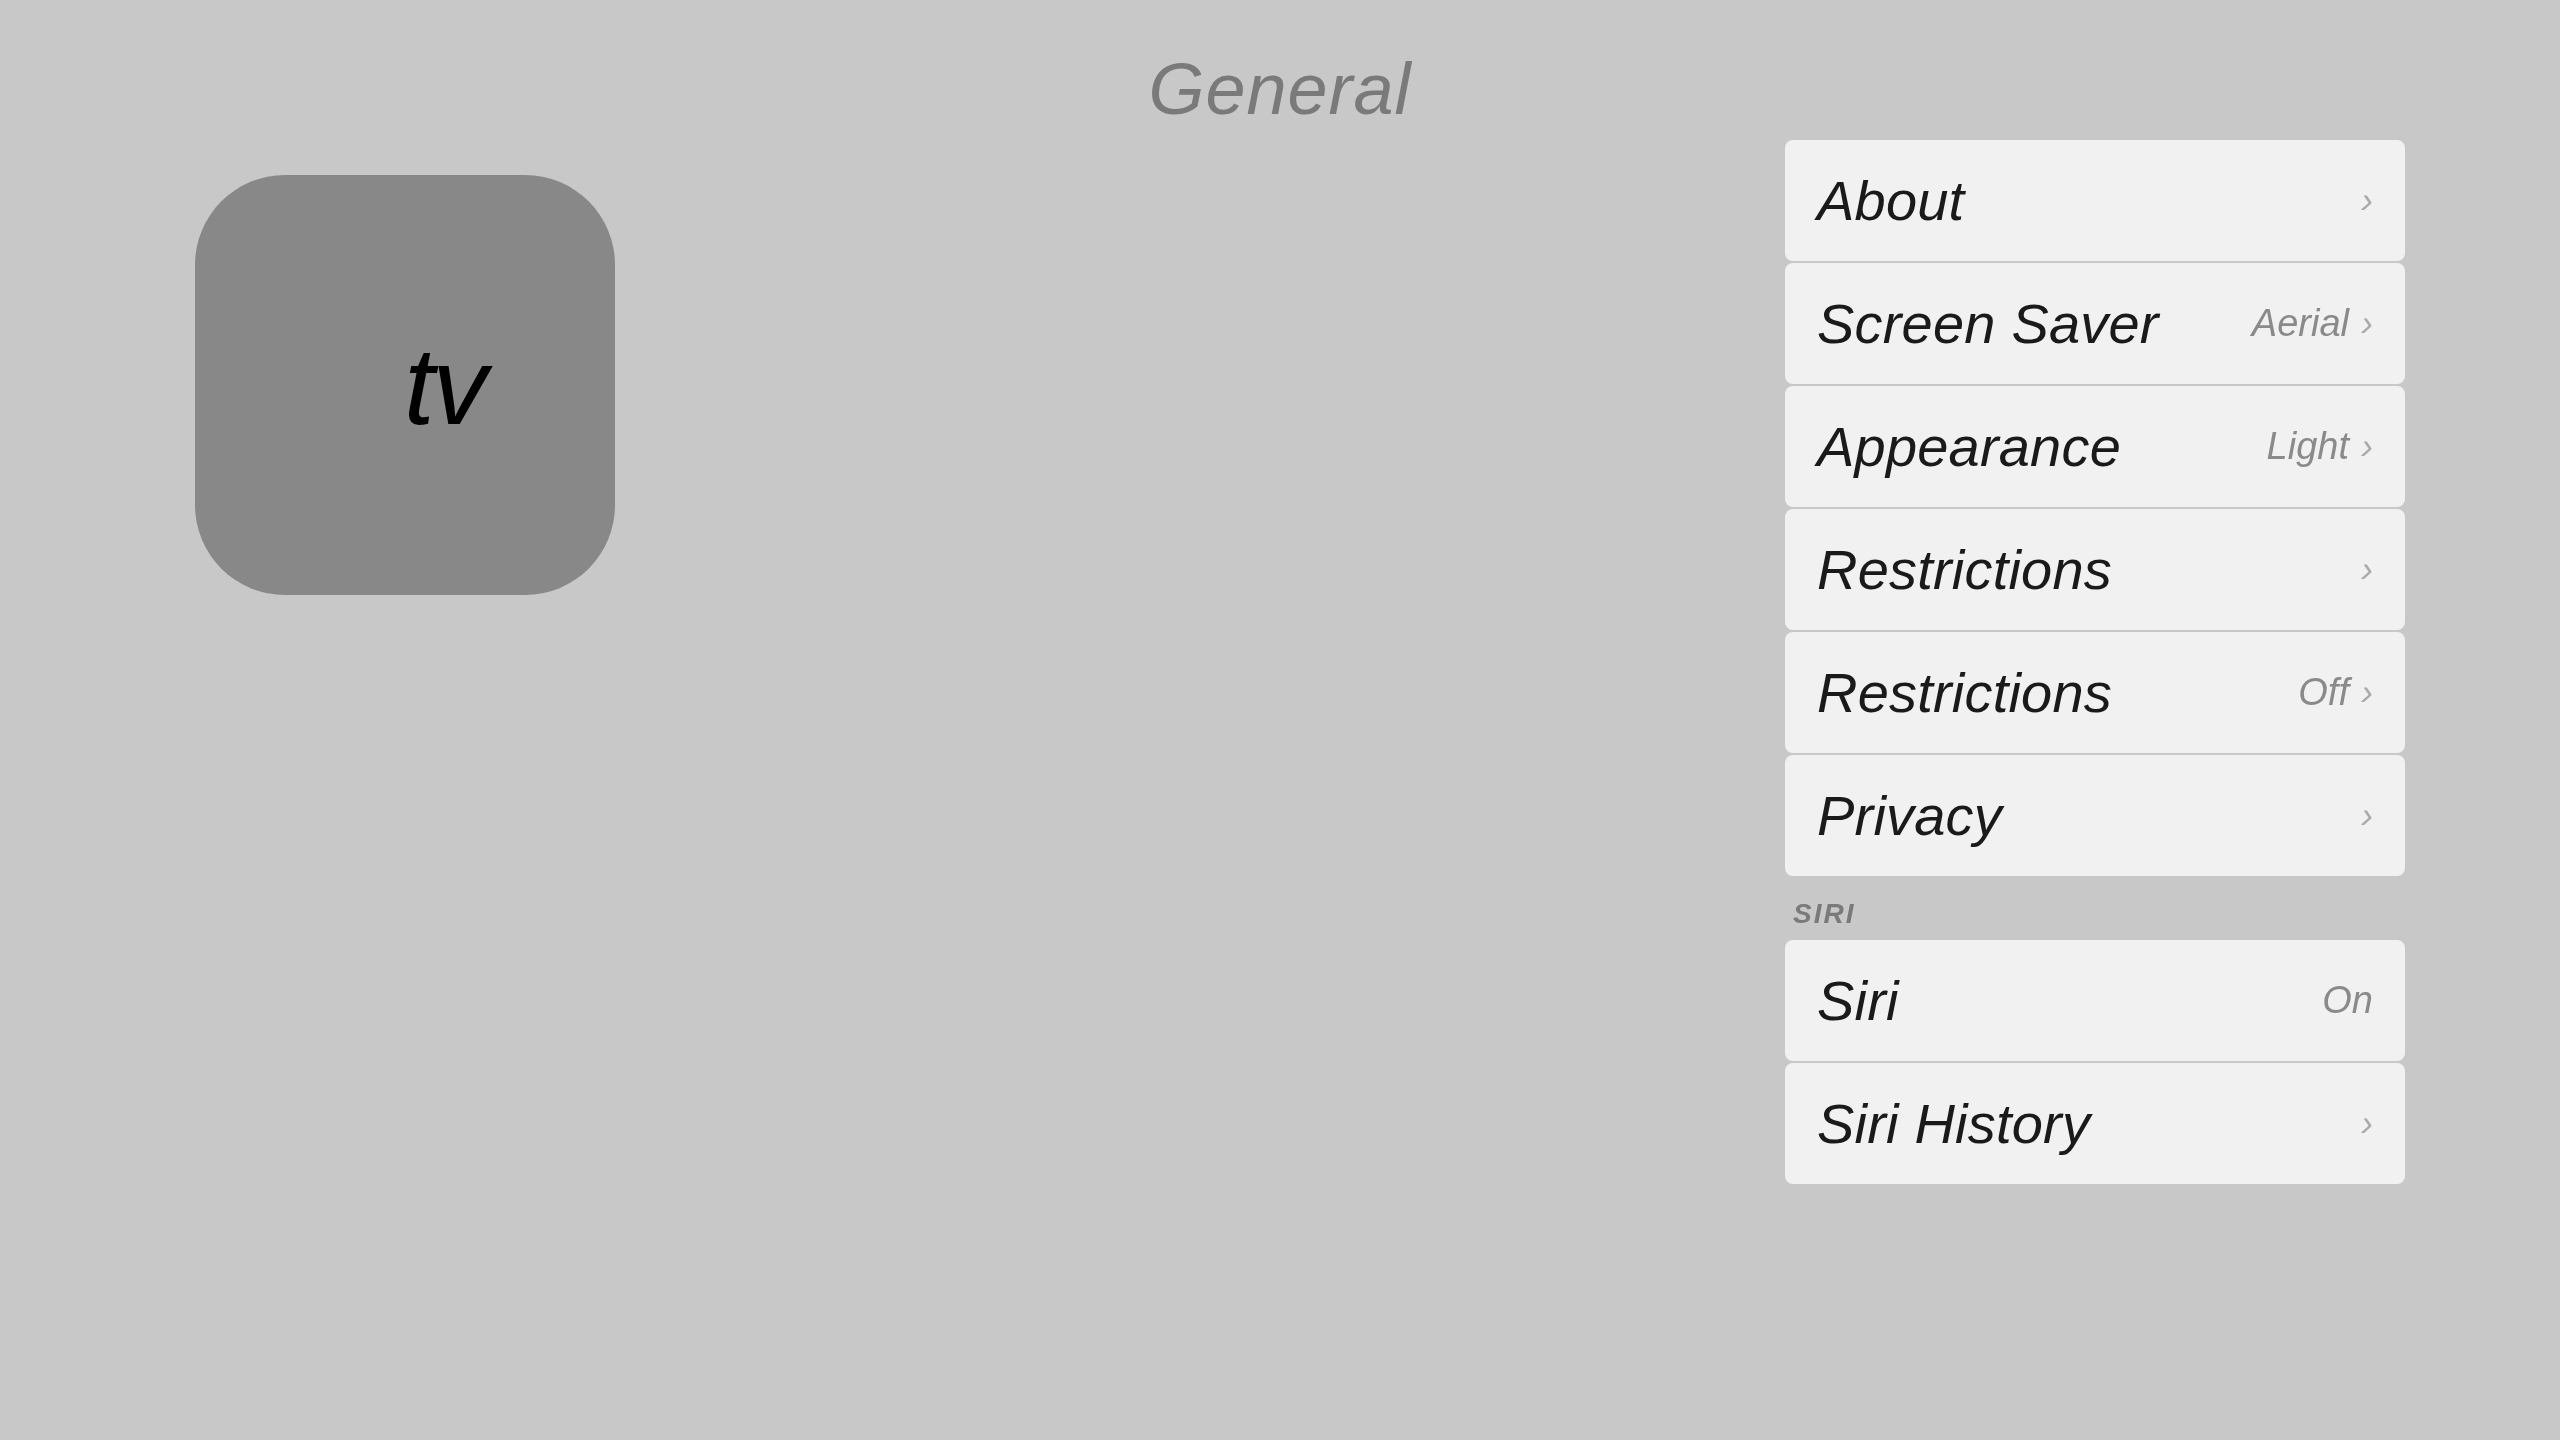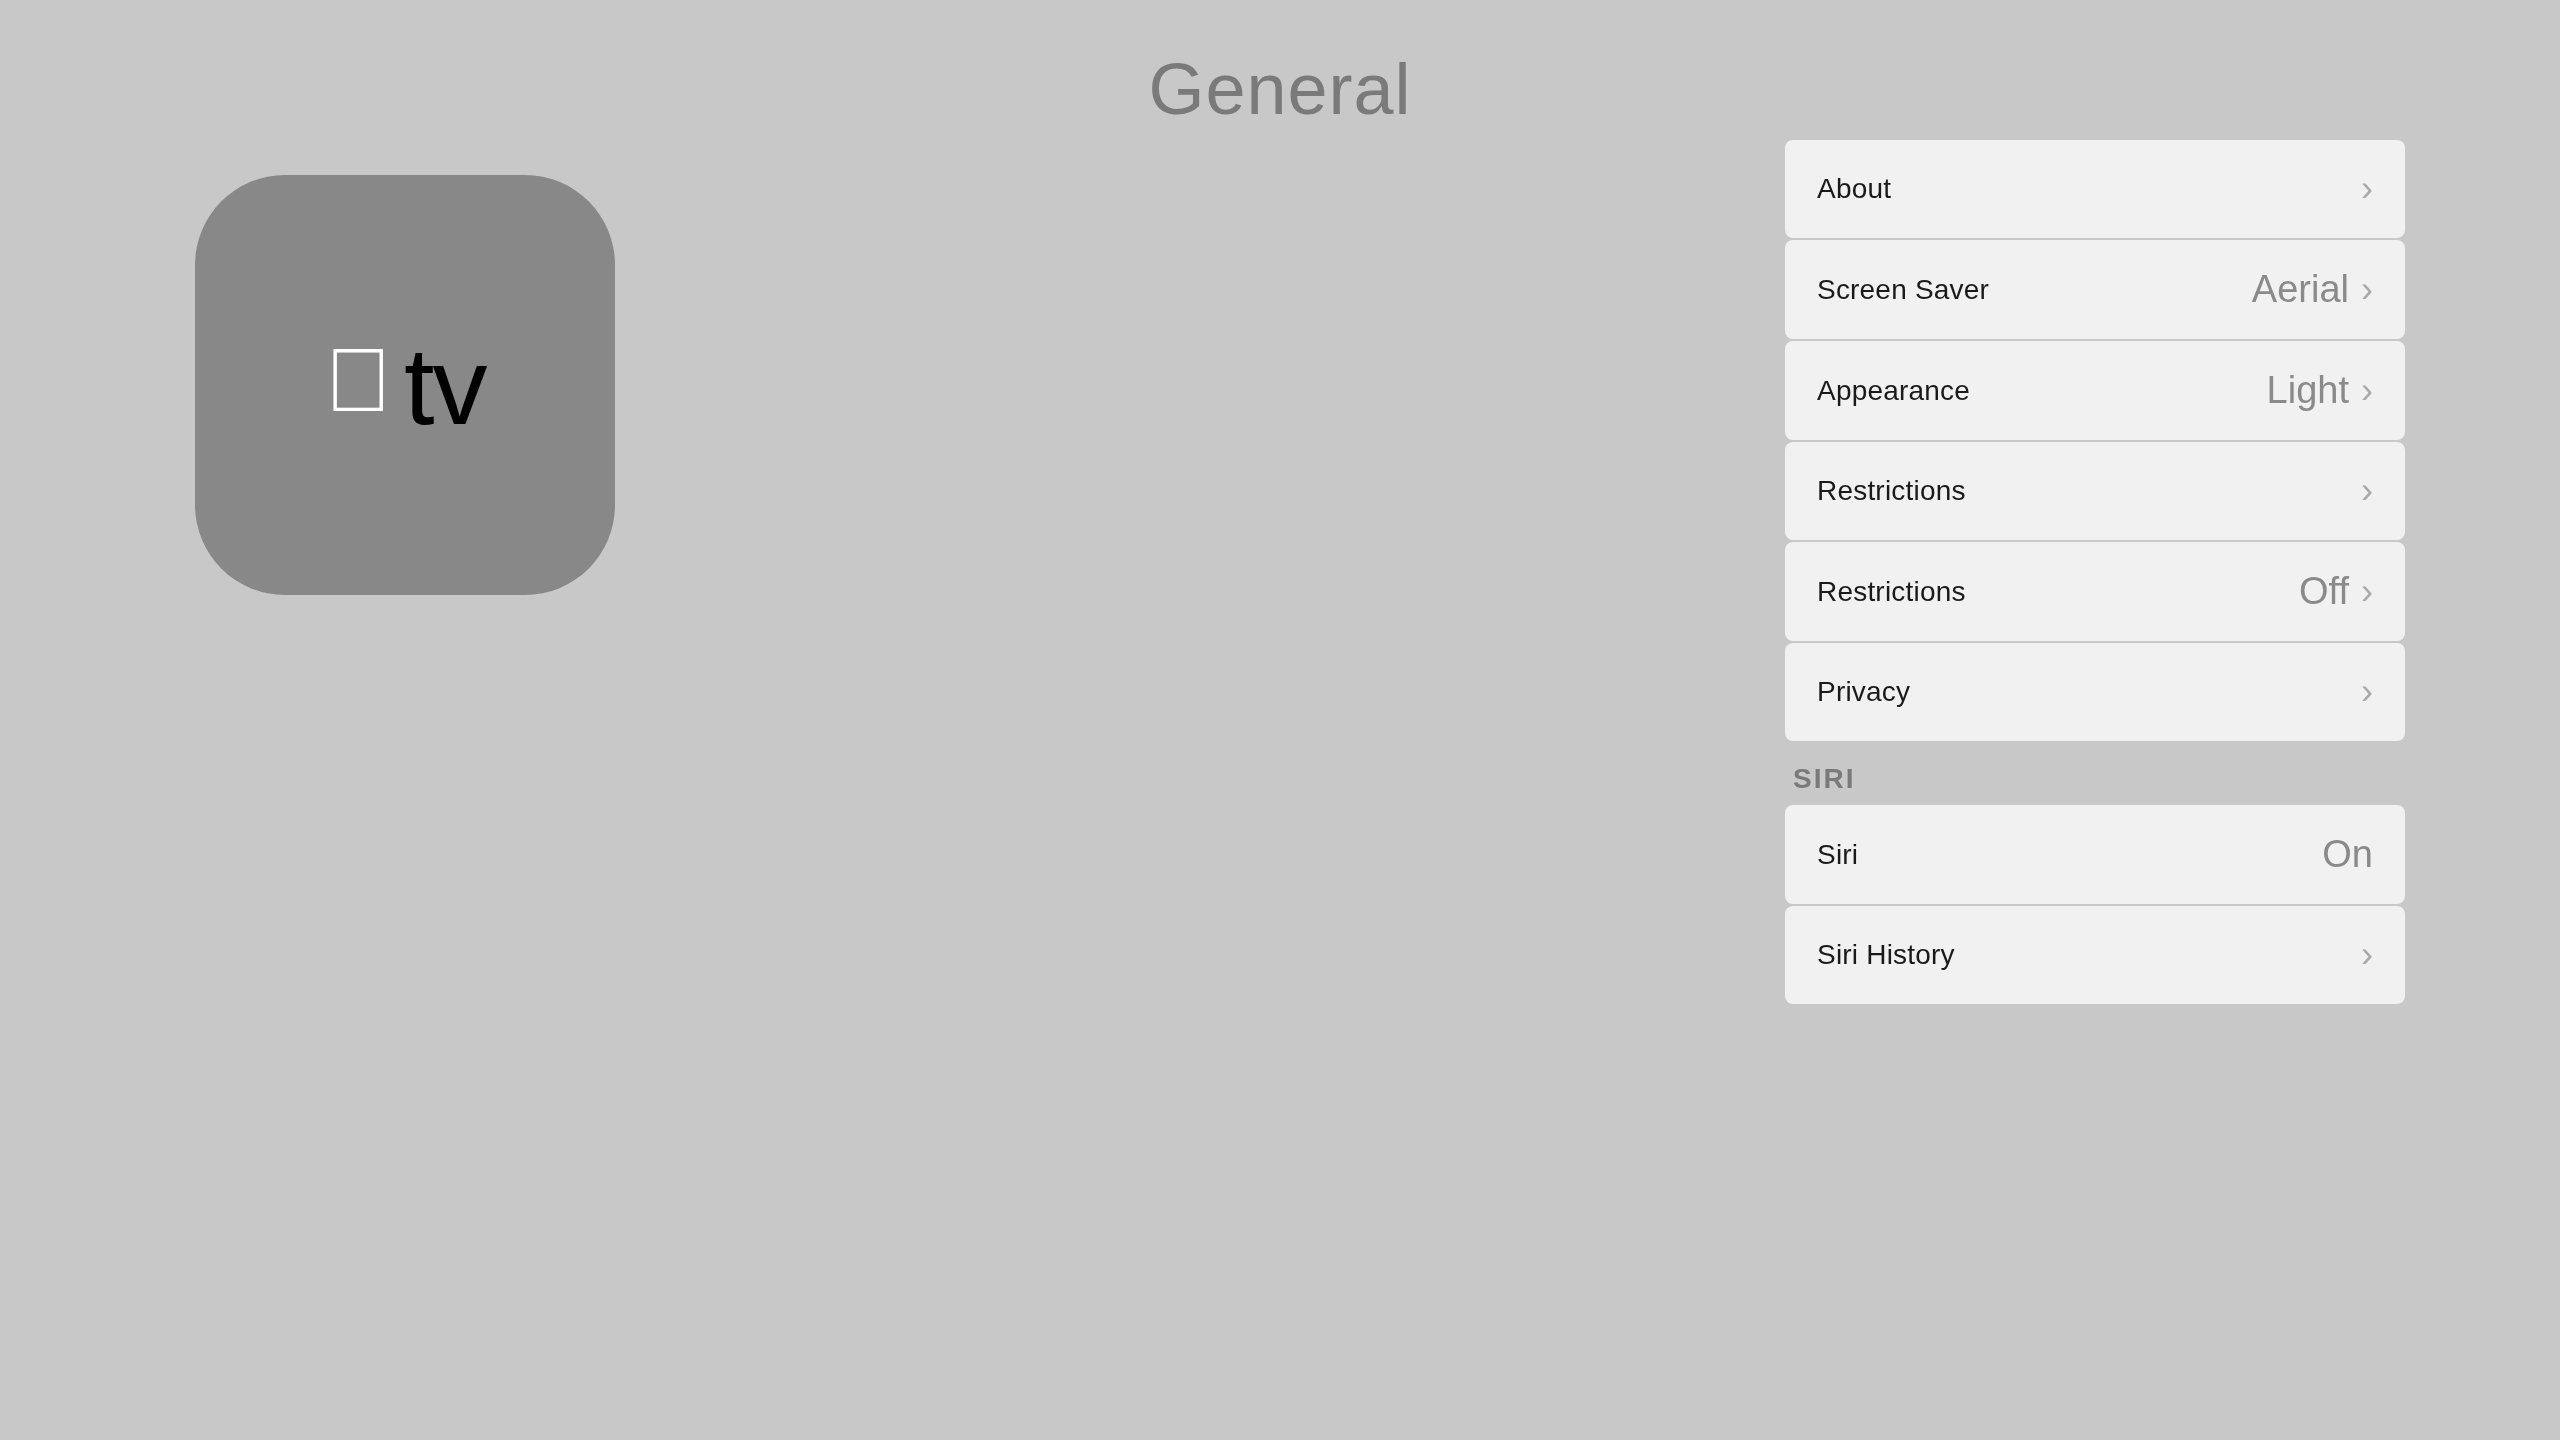--- a/index.html
+++ b/index.html
@@ -1,18 +1,19 @@
 <!DOCTYPE html>
 <html><head>
   <meta charset="utf-8">
   <style>
     * {
       margin: 0;
       padding: 0;
       box-sizing: border-box;
+      font-style: italic;
     }
 
     body {
       width: 2560px;
       height: 1440px;
       background-color: #c8c8c8;
       font-family: -apple-system, 'SF Pro Display', 'Helvetica Neue', Arial, sans-serif;
       overflow: hidden;
       position: relative;
     }
@@ -82,21 +83,21 @@
       min-height: 88px;
     }
 
     .settings-item.selected {
       background-color: rgba(255, 255, 255, 0.92);
       border: 4px solid #e02020;
       border-radius: 10px;
     }
 
     .item-left {
-      font-size: 28px;
+      font-size: 56px;
       font-weight: 400;
       color: #1a1a1a;
       letter-spacing: 0.2px;
     }
 
     .item-right {
       display: flex;
       align-items: center;
       gap: 12px;
       color: #8a8a8a;

